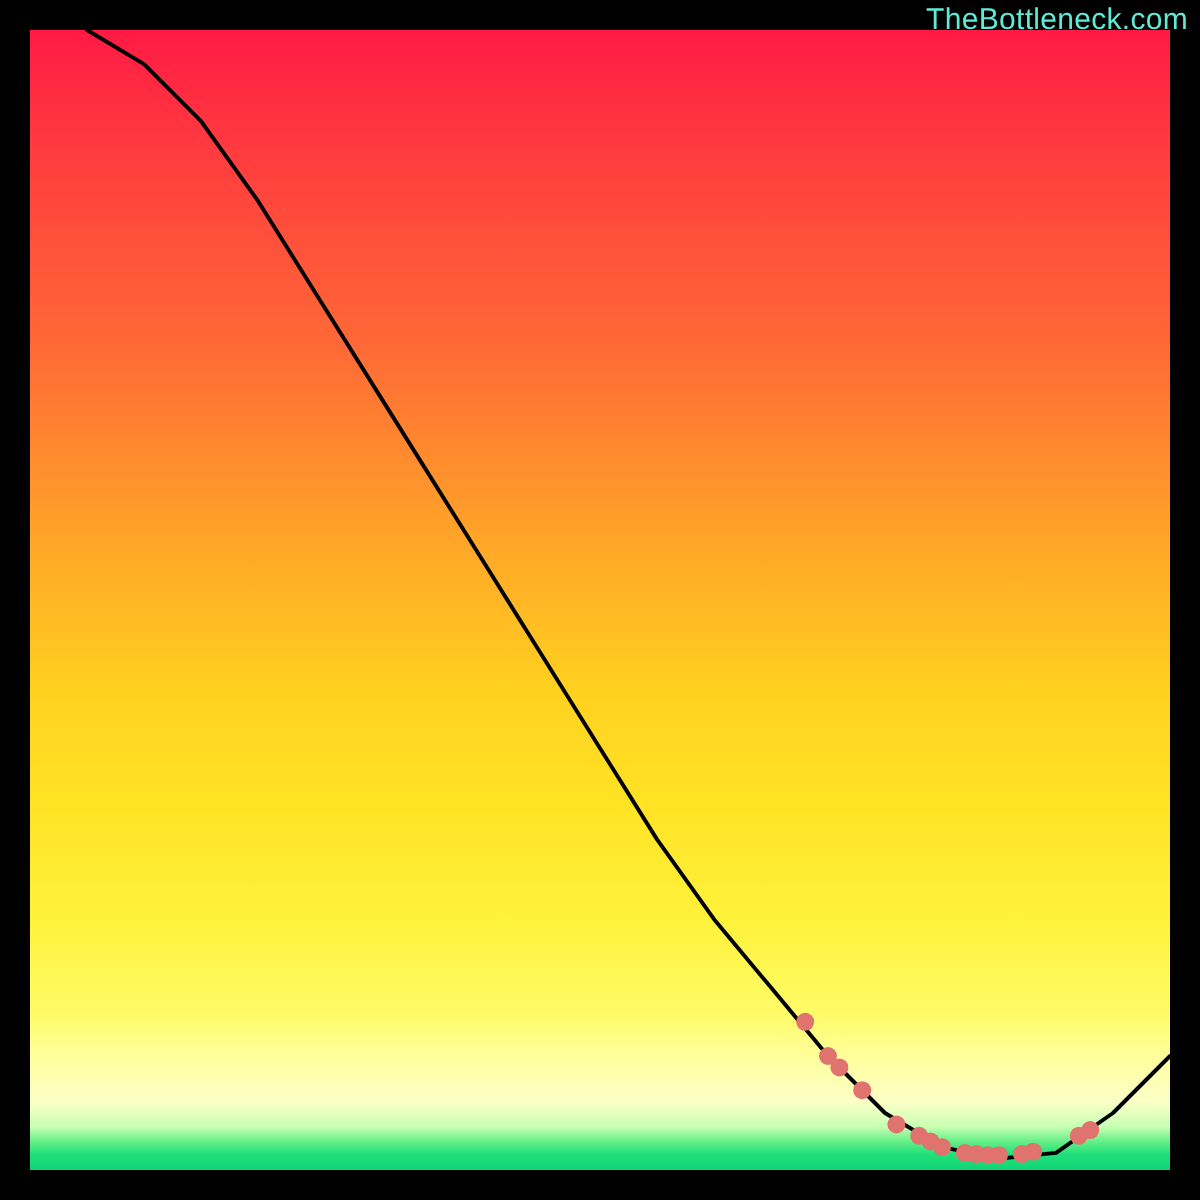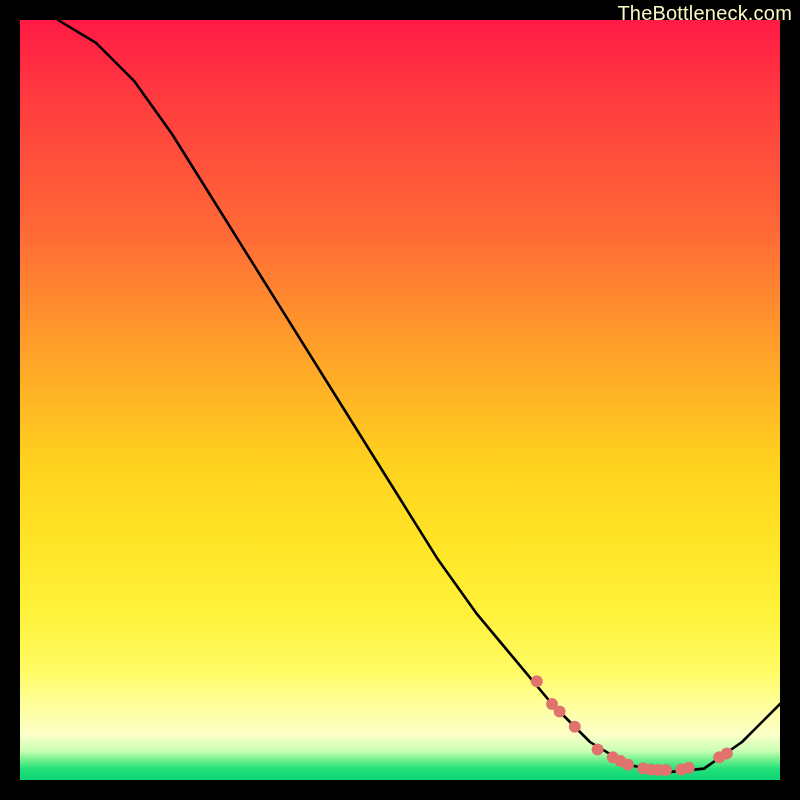--- a/index.html
+++ b/index.html
@@ -39,21 +39,21 @@
       #c8ffb4 96.2%,
       #6df08a 97.4%,
       #21e07a 98.6%,
       #0fd577 100%
     );
   }
   .watermark {
     position: absolute;
     top: 2px;
     right: 8px;
-    color: #fef9c3;
+    color: #5eead4;
     font-size: 20px;
     letter-spacing: 0.2px;
     user-select: none;
     font-weight: 500;
   }
   svg.curve {
     position: absolute;
     left: 0;
     top: 0;
     width: 760px;

